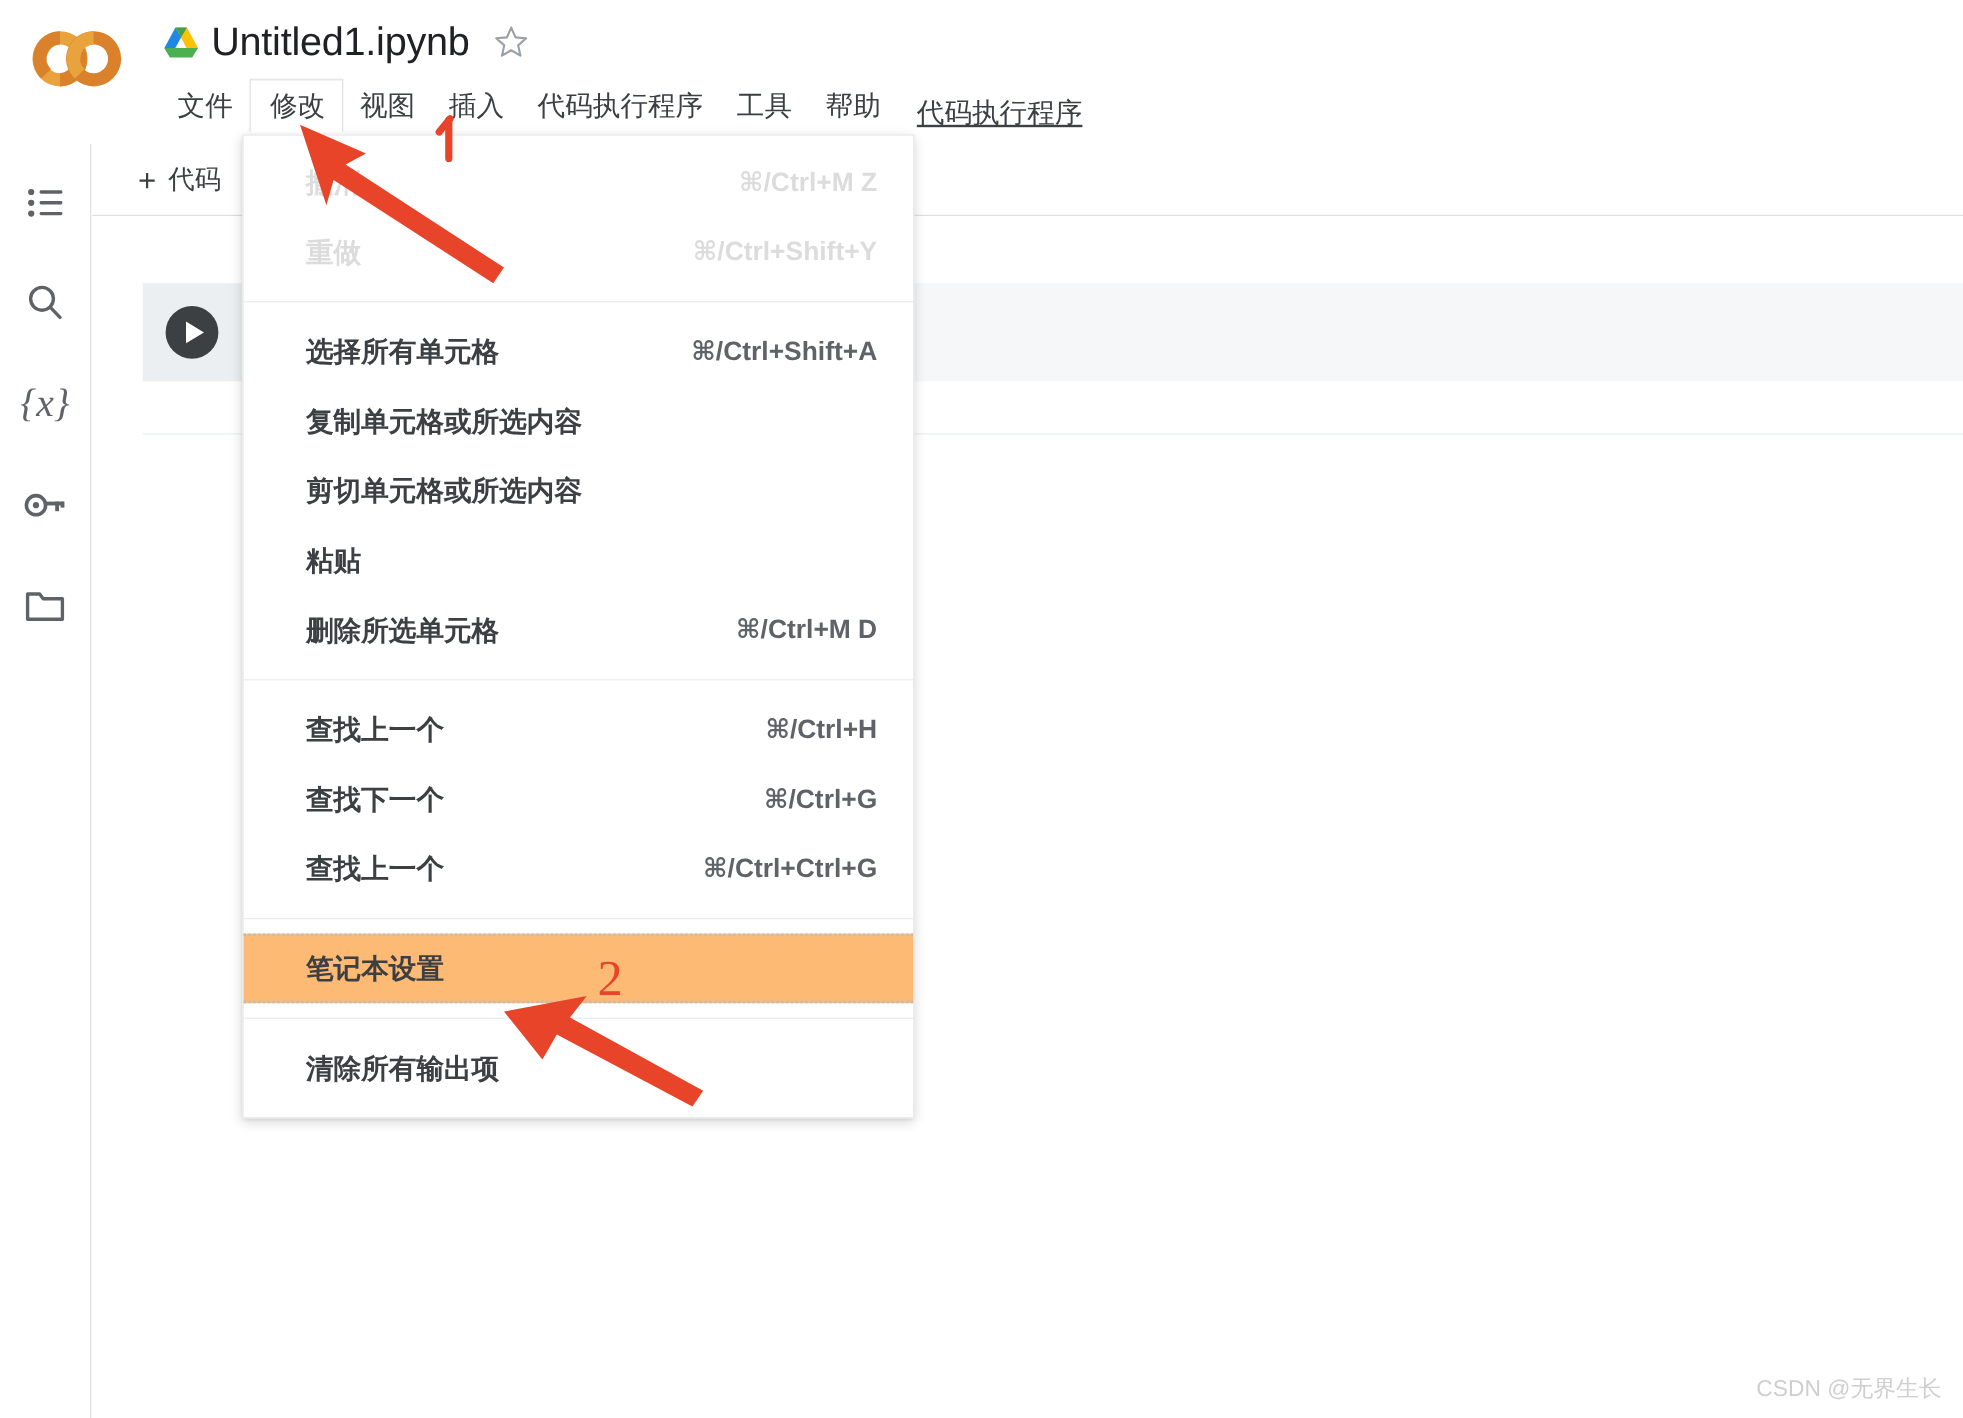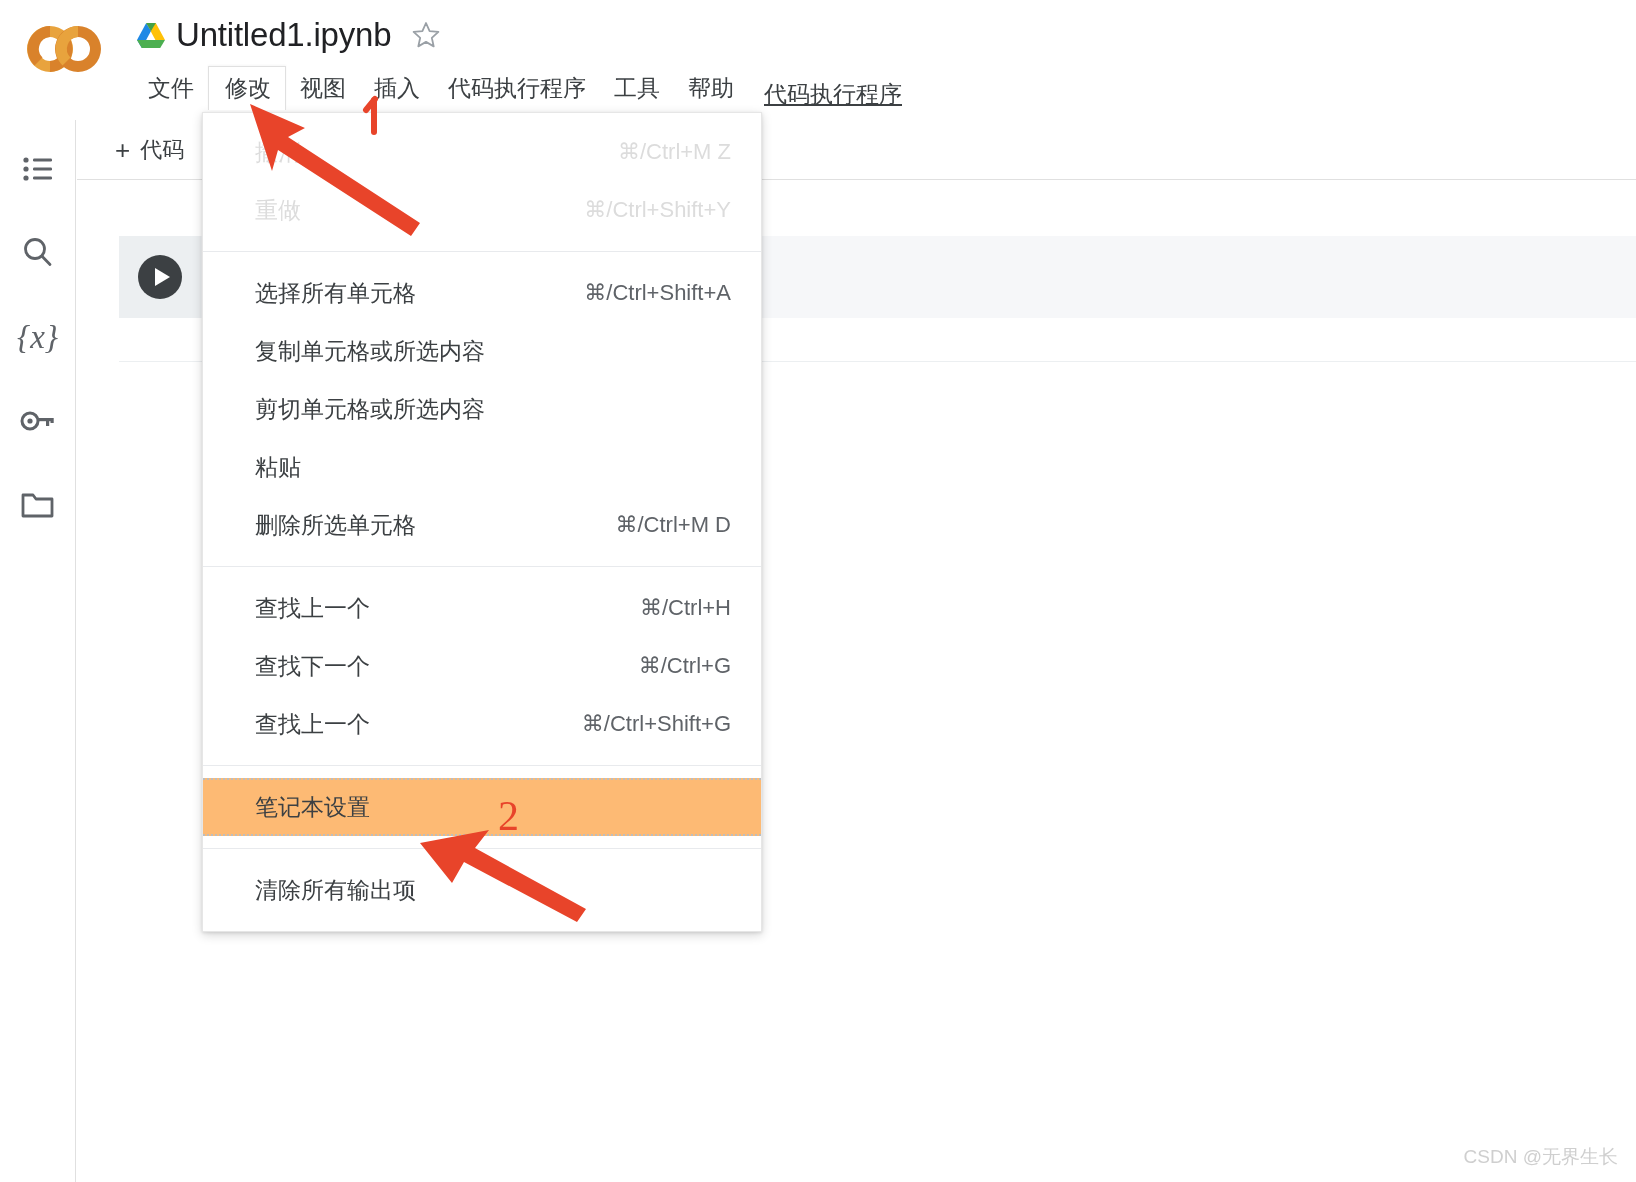--- a/index.html
+++ b/index.html
@@ -187,20 +187,21 @@
   }
   .mi {
     position: relative;
     display: flex;
     align-items: center;
     height: 58px;
     padding: 0 14px 0 52px;
     font-size: 23px;
     color: #3c4043;
     white-space: nowrap;
+    font-weight: bold;
   }
   .mi .lbl { flex: 0 0 auto; }
   .mi .sc {
     position: absolute;
     right: 30px;
     font-size: 22px;
     color: #5f6368;
     white-space: nowrap;
   }
   .mi.disabled .lbl, .mi.disabled .sc { color: #dcdcdc; }
@@ -381,21 +382,21 @@
     <div class="mi">
       <span class="lbl">查找上一个</span>
       <span class="sc">⌘/Ctrl+H</span>
     </div>
     <div class="mi">
       <span class="lbl">查找下一个</span>
       <span class="sc">⌘/Ctrl+G</span>
     </div>
     <div class="mi">
       <span class="lbl">查找上一个</span>
-      <span class="sc">⌘/Ctrl+Shift+G</span>
+      <span class="sc">⌘/Ctrl+Ctrl+G</span>
     </div>
 
     <div class="mi-sep"></div>
 
     <div class="mi highlight">
       <span class="lbl">笔记本设置</span>
       <span class="sc"></span>
     </div>
 
     <div class="mi-sep"></div>

